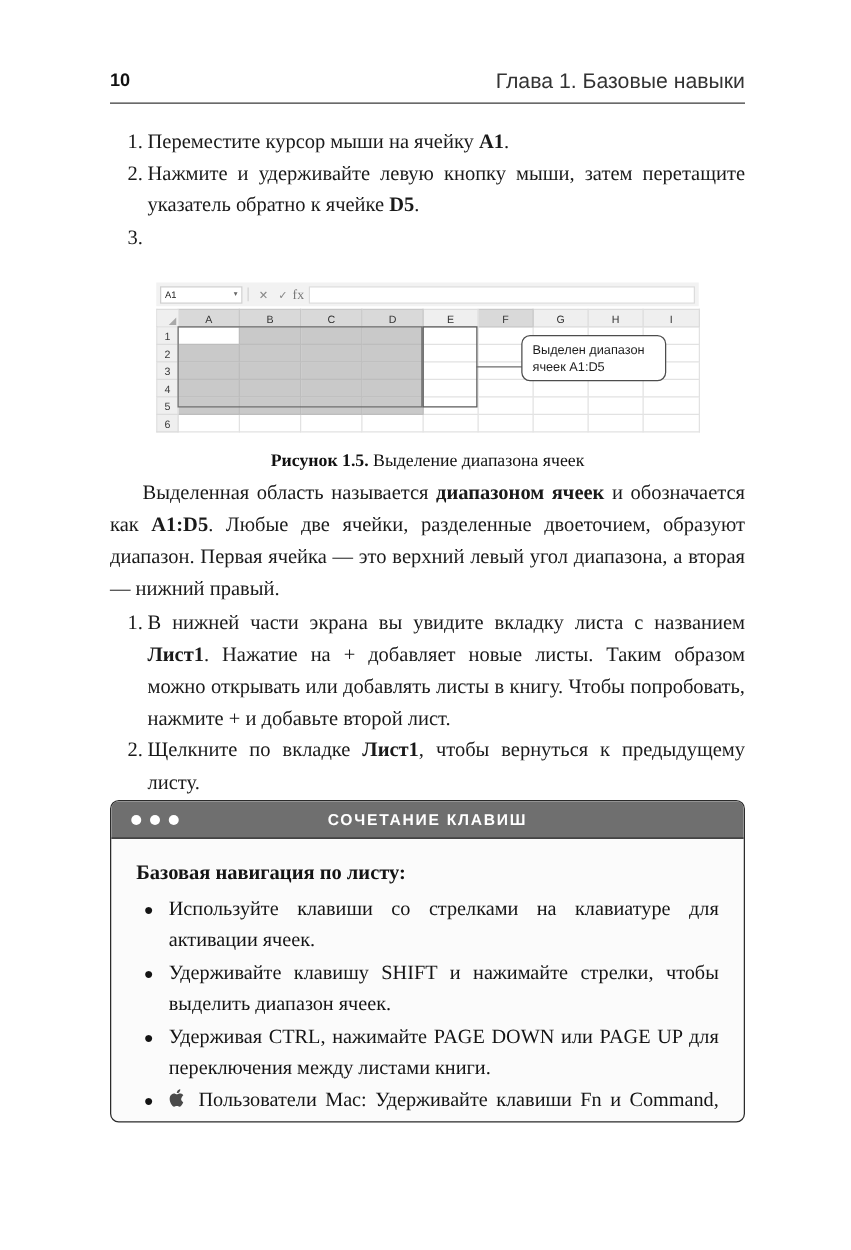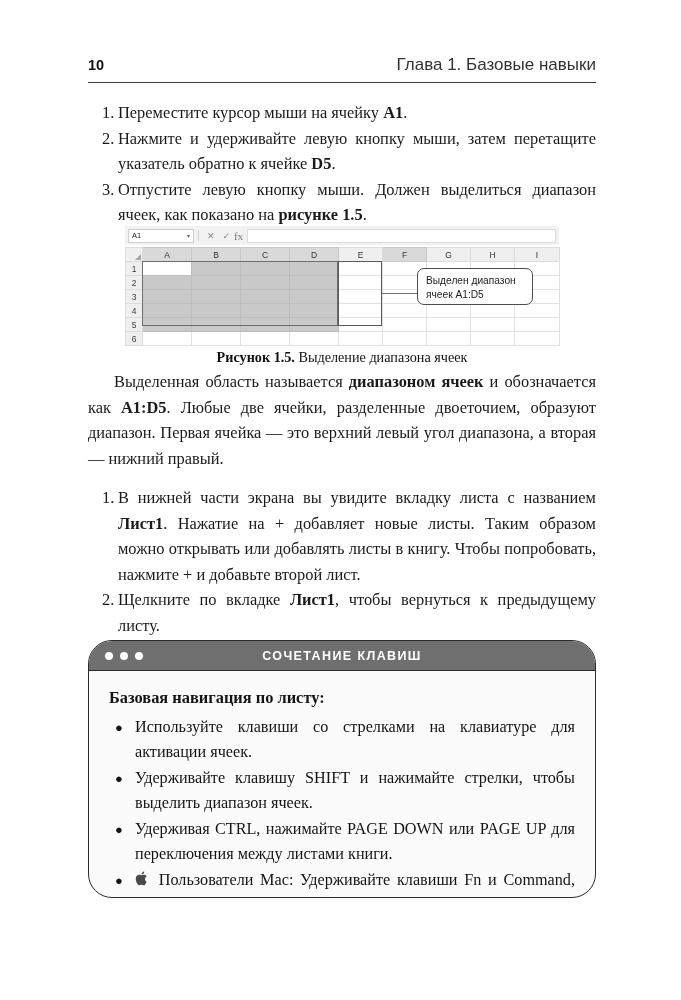--- a/index.html
+++ b/index.html
@@ -244,37 +244,37 @@
     box-sizing: border-box;
     font-family: "Liberation Sans", sans-serif;
     font-size: 10.2px;
     line-height: 13.5px;
     color: #1d1d1d;
   }
 
   .figcaption {
     position: absolute;
     left: 88px;
-    top: 348px;
+    top: 360px;
     width: 508px;
     text-align: center;
     font-size: 14.2px;
     line-height: 19px;
     color: #111;
   }
 
   
   .tipbox {
     position: absolute;
     left: 88px;
     top: 640px;
     width: 508px;
     height: 258px;
     border: 1.4px solid #2b2b2b;
-    border-radius: 24px;
+    border-radius: 7px;
     background: #fbfbfb;
     box-sizing: border-box;
     overflow: hidden;
   }
   .tip-header {
     position: relative;
     height: 29px;
     background: #6f6f6f;
     border-bottom: 1.2px solid #2b2b2b;
     display: flex;
@@ -356,21 +356,20 @@
     <div class="ol-item">
       <span class="num">1.</span>
       <span>Переместите курсор мыши на ячейку <b>A1</b>.</span>
     </div>
     <div class="ol-item">
       <span class="num">2.</span>
       <span>Нажмите и удерживайте левую кнопку мыши, затем перетащите указатель обратно к ячейке <b>D5</b>.</span>
     </div>
     <div class="ol-item">
       <span class="num">3.</span>
-      <span>Отпустите левую кнопку мыши. Должен выделиться диапазон ячеек, как показано на <b>рисунке 1.5</b>.</span>
     </div>
   </div>
 
   <div class="figure">
 
     <div class="xl-toolbar">
       <div class="namebox">
         <span class="namebox-text">A1</span>
         <span class="namebox-caret">▾</span>
       </div>
@@ -494,21 +493,21 @@
 
     <div class="callout" style="left:292px; top:42px; width:116px; height:37px;">
       <span>Выделен диапазон ячеек A1:D5</span>
     </div>
   </div>
 
   <div class="figcaption">
     <b>Рисунок 1.5.</b><span> Выделение диапазона ячеек</span>
   </div>
 
-  <div class="body-block" style="top:369px;">
+  <div class="body-block" style="top:381px;">
     <p class="para">Выделенная область называется <b>диапазоном ячеек</b> и обозначается как <b>A1:D5</b>. Любые две ячейки, разделенные двоеточием, образуют диапазон. Первая ячейка — это верхний левый угол диапазона, а вторая — нижний правый.</p>
   </div>
 
   <div class="body-block" style="top:485px;">
     <div class="ol-item">
       <span class="num">1.</span>
       <span>В нижней части экрана вы увидите вкладку листа с названием <b>Лист1</b>. Нажатие на + добавляет новые листы. Таким образом можно открывать или добавлять листы в книгу. Чтобы попробовать, нажмите + и добавьте второй лист.</span>
     </div>
     <div class="ol-item">
       <span class="num">2.</span>

